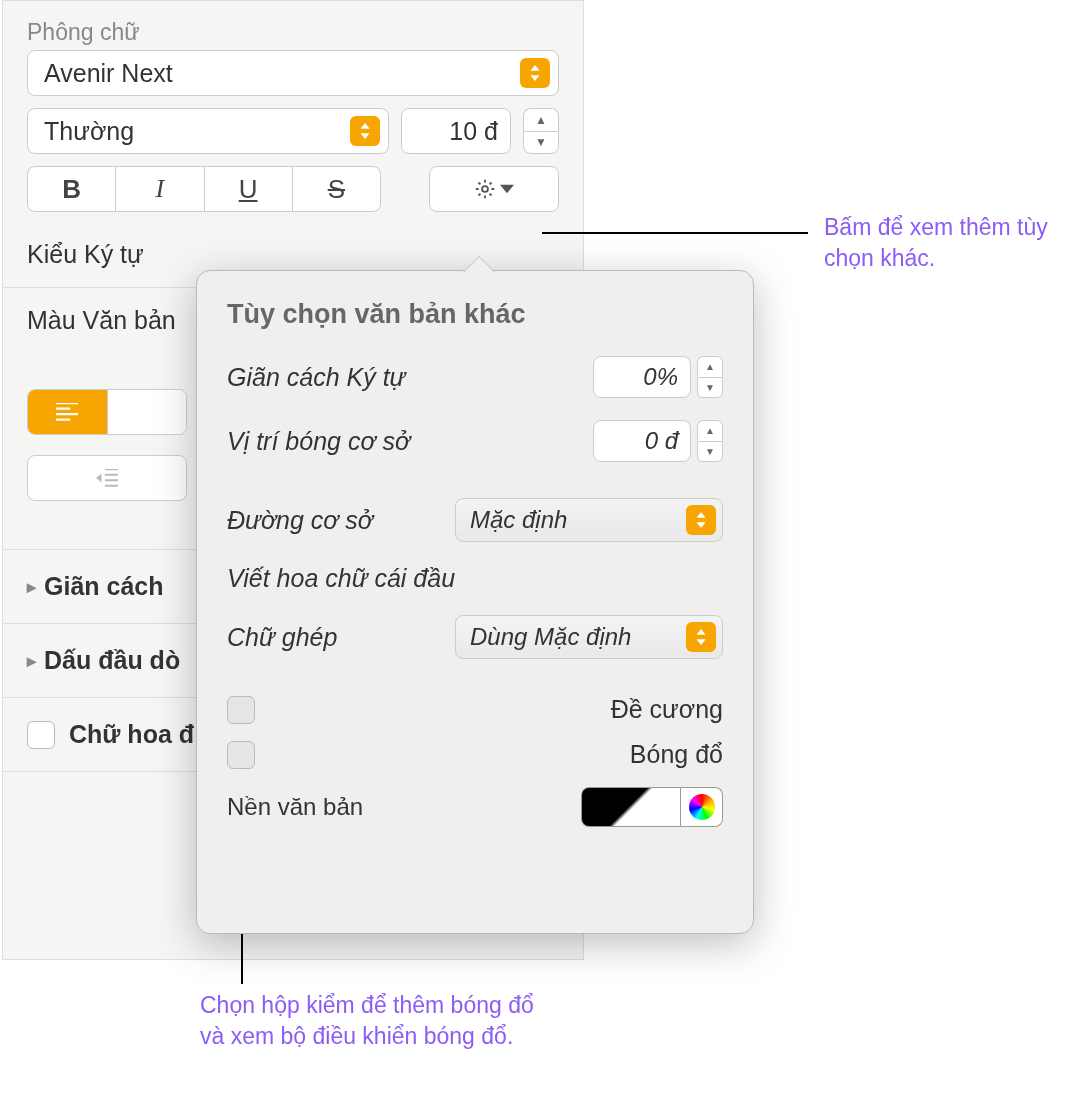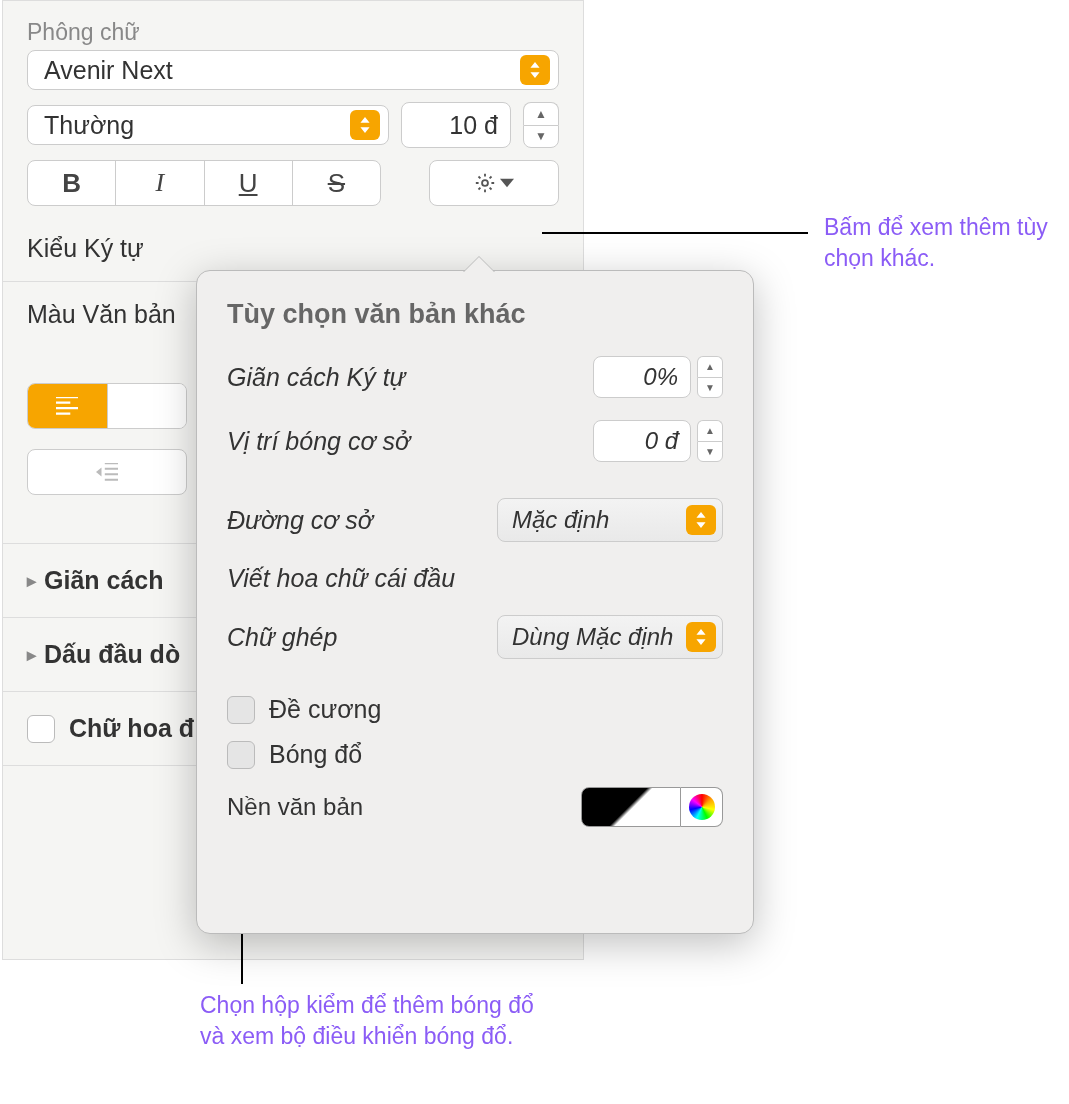--- a/index.html
+++ b/index.html
@@ -24,21 +24,21 @@
   }
   .section-title {
     font-size: 23px;
     color: #888;
     margin-bottom: 4px;
   }
   .dropdown {
     background: #fff;
     border: 1px solid #ccc;
     border-radius: 8px;
-    height: 40px;
+    height: 46px;
     display: flex;
     align-items: center;
     padding: 0 8px 0 16px;
     font-size: 25px;
     color: #333;
     position: relative;
     justify-content: space-between;
   }
   .dropdown.full { width: 100%; margin-bottom: 12px; }
   .chev-btn {
@@ -144,23 +144,23 @@
     padding:0 12px; font-size:24px;
   }
   .mini-stepper { width:26px; height:42px; display:flex; flex-direction:column; }
   .mini-stepper .sb { flex:1; background:#fff; border:1px solid #ccc; display:flex; align-items:center; justify-content:center; font-size:10px; color:#666; }
   .mini-stepper .sb:first-child { border-radius:6px 6px 0 0; border-bottom:0; }
   .mini-stepper .sb:last-child { border-radius:0 0 6px 6px; }
   .sel {
     background: linear-gradient(#f3f3f3,#e9e9e9);
     border:1px solid #ccc; border-radius:8px; height:44px;
     display:flex; align-items:center; padding:0 6px 0 14px; font-size:24px;
-    justify-content:space-between; width:226px;
-  }
-  .pop-check { display:flex; align-items:center; gap:14px; font-size:25px; color:#333; margin-bottom:16px; }
+    justify-content:space-between; width:268px;
+  }
+  .pop-check { display:flex; align-items:center; gap:14px; font-size:25px; color:#333; margin-bottom:16px;justify-content:space-between; }
   .pop-chk { width:28px; height:28px; border:1px solid #bbb; border-radius:6px; background:#e5e5e5; }
   .bg-row { display:flex; align-items:center; justify-content:space-between; margin-top:18px;gap:17px; }
   .color-well {
     width:100px; height:40px; border:1px solid #999; border-radius:8px 0 0 8px;
     background: linear-gradient(135deg, #000 0%, #000 48%, #fff 52%, #fff 100%);
   }
   .color-picker-btn {
     width:42px; height:40px; border:1px solid #999; border-left:0; border-radius:0 8px 8px 0;
     display:flex; align-items:center; justify-content:center; background:#fff;
   }

